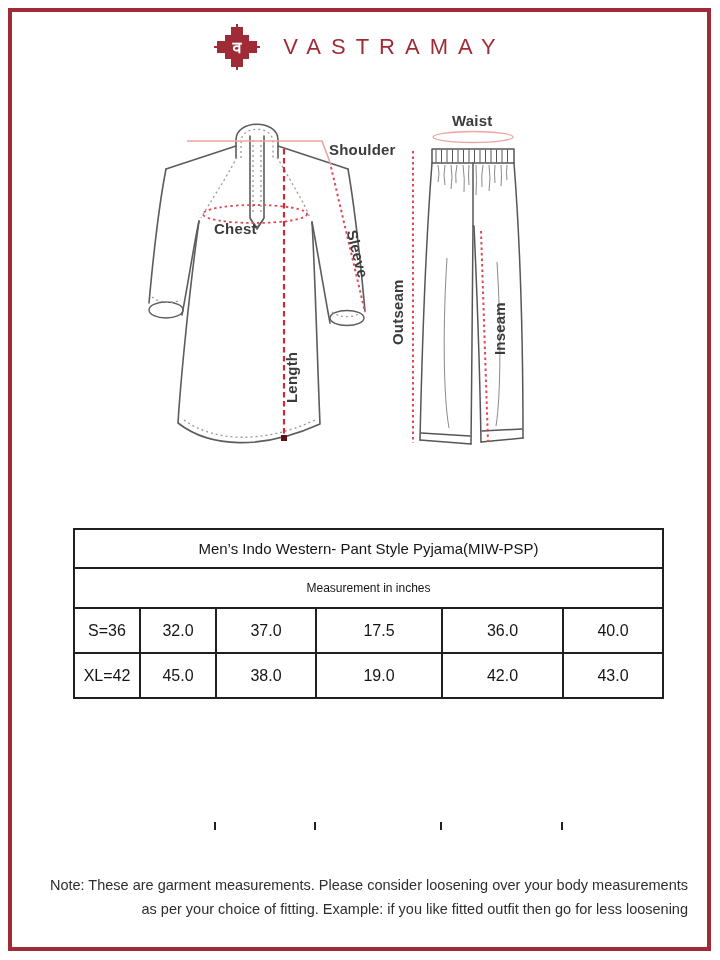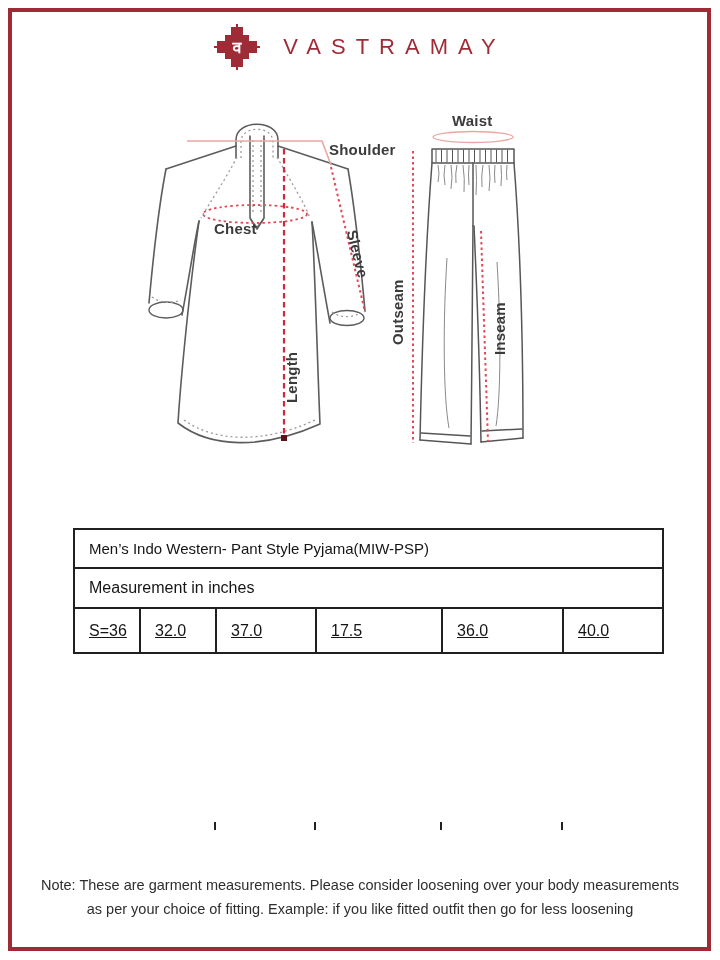--- a/index.html
+++ b/index.html
@@ -16,30 +16,30 @@
   
   .diagram{position:absolute;left:0;top:0;width:720px;height:500px;}
   .diagram svg{position:absolute;left:95px;top:100px;width:480px;height:375px;}
   .lbl{position:absolute;font-size:15px;font-weight:600;color:#3b3b3b;
        letter-spacing:.2px;white-space:nowrap;}
   .rot-ccw{transform:rotate(-90deg);transform-origin:0 0;}
   .rot-sleeve{transform:rotate(76deg);transform-origin:0 0;}
   
   table.size-chart{position:absolute;left:73px;top:528px;width:589px;
        border-collapse:collapse;table-layout:fixed;color:#151515;}
-  table.size-chart td,table.size-chart th{border:2px solid #202020;
-       vertical-align:middle;font-weight:500;padding:0 14px;}
+  table.size-chart td,table.size-chart th{border:2px solid #202020;text-align:center;
+       vertical-align:middle;font-weight:500;padding:0 2px;}
   .row-title td{height:37px;font-size:15px;}
-  .row-subtitle td{height:38px;font-size:16px;}
+  .row-subtitle td{height:38px;font-size:12px;}
   .row-head th{height:47px;font-size:15.5px;white-space:pre-line;line-height:1.35;}
-  .row-data td{height:43px;font-size:16px;text-decoration:underline;}
+  .row-data td{height:43px;font-size:16px;}
   .stub{position:absolute;top:822px;width:2px;height:8px;background:#202020;}
   
   .note{position:absolute;left:32px;top:874px;width:656px;margin:0;
-        font-size:14.5px;line-height:1.65;color:#2e2e2e;text-align:center;}
+        font-size:14.5px;line-height:1.65;color:#2e2e2e;text-align:right;}
 </style>
 </head>
 <body>
 
 <div class="page">
 
   <div class="border-frame"></div>
 
   <header class="brand">
     <svg class="emblem" viewBox="0 0 46 46">
@@ -153,20 +153,28 @@
         <td colspan="6">Measurement in inches</td>
       </tr>
       <tr class="row-data">
         <td>S=36</td>
         <td>32.0</td>
         <td>37.0</td>
         <td>17.5</td>
         <td>36.0</td>
         <td>40.0</td>
       </tr>
+      <tr class="row-data">
+        <td>XL=42</td>
+        <td>45.0</td>
+        <td>38.0</td>
+        <td>19.0</td>
+        <td>42.0</td>
+        <td>43.0</td>
+      </tr>
     </tbody>
   </table>
 
   <div class="stub" style="left:214px;"></div>
   <div class="stub" style="left:314px;"></div>
   <div class="stub" style="left:440px;"></div>
   <div class="stub" style="left:561px;"></div>
 
   <p class="note">Note: These are garment measurements. Please consider loosening over your body measurements as per your choice of fitting. Example: if you like fitted outfit then go for less loosening</p>
 </div>

